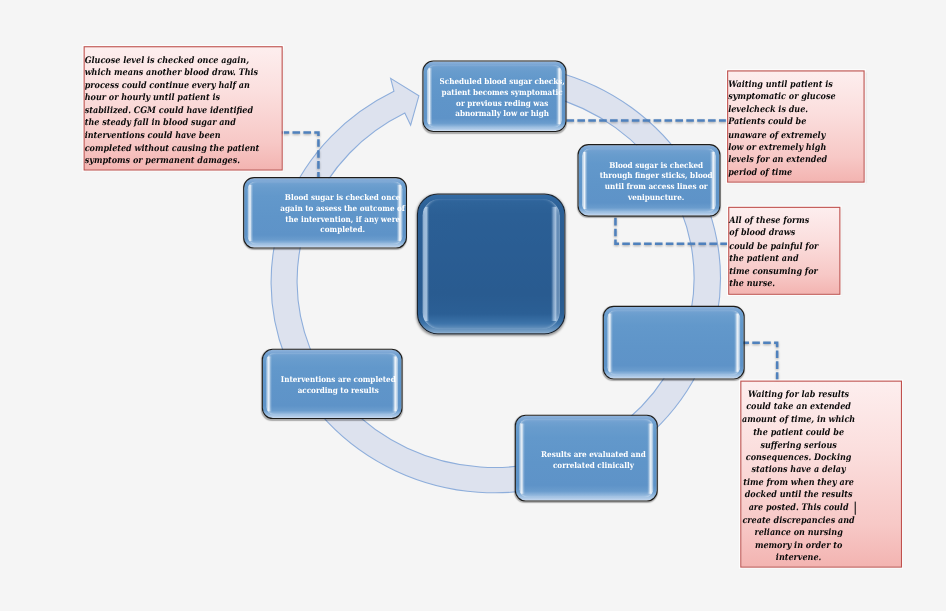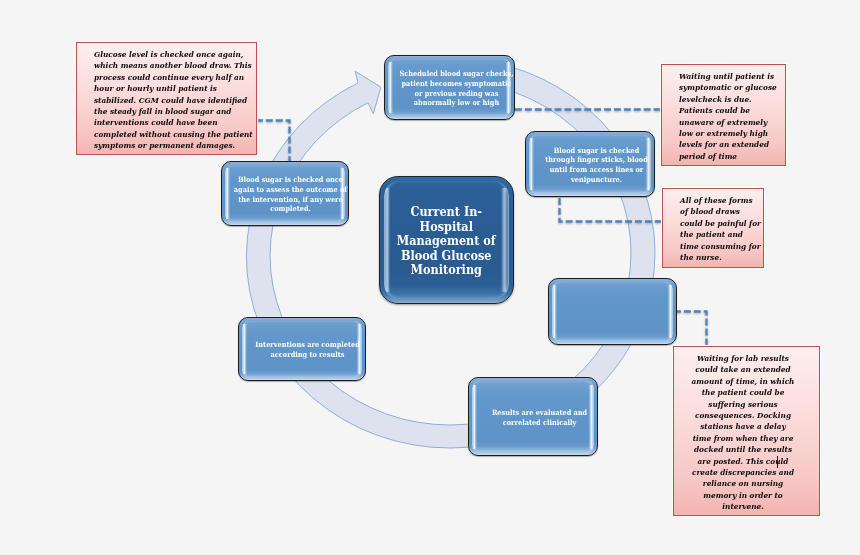--- a/index.html
+++ b/index.html
@@ -43,21 +43,21 @@
                    inset -3.4px 0 3.2px -2.2px rgba(220,236,252,.70);}
   .center-node .txt{position:relative;z-index:3;width:104px;flex:0 0 auto;margin-top:3px;
              font-family:"DejaVu Serif Condensed","DejaVu Serif",serif;
              font-size:12.5px;line-height:14.6px;font-weight:700;}
 
   .ntxt{display:block;}
   .caret{position:absolute;left:102.5px;top:108.5px;width:1.3px;height:12.2px;background:#1a1a1a;}
   .note{position:absolute;box-sizing:border-box;border:0.9px solid #c0504d;
         color:#0a0a0a;font-style:italic;font-weight:bold;z-index:7;
         background:linear-gradient(180deg,#fdeeee 0%,#fbdedd 38%,#f7c8c6 78%,#f3b4b1 100%);
-        padding:6px 7px 4px 17px;
+        padding:6px 7px 4px 0;
         font-family:"DejaVu Serif Condensed","DejaVu Serif",serif;
         font-size:8.15px;line-height:11.4px;
         box-shadow:0 0 0 1.1px rgba(255,255,255,.85), 1.2px 1.2px 1.4px rgba(0,0,0,.16);}
 </style>
 </head>
 <body>
 
 <div id="stage">
 
   <svg class="layer" viewBox="0 0 860 555">
@@ -90,28 +90,27 @@
   <div class="node" style="left:468px;top:377px;width:130px;height:79px;">
     <span class="bevel"></span>
       <span class="txt">Results are evaluated and correlated clinically</span>
   </div>
 
   <div class="node" style="left:238px;top:317px;width:128px;height:64px;">
     <span class="bevel"></span>
       <span class="txt">Interventions are completed according to results</span>
   </div>
 
-  <div class="node" style="left:221px;top:161px;width:128px;height:65px;">
+  <div class="node" style="left:221px;top:161px;width:149px;height:65px;">
     <span class="bevel"></span>
       <span class="txt">Blood sugar is checked once again to assess the outcome of the intervention, if any were completed.</span>
   </div>
 
   <div class="center-node" style="left:378.5px;top:176.3px;width:135.5px;height:127.6px;">
     <span class="bevel"></span>
-      <span class="txt">Current In-Hospital Management of Blood Glucose Monitoring</span>
   </div>
 
   <div class="note" style="left:76px;top:42px;width:181px;height:113px;">
     <span class="ntxt" style="width:161px">Glucose level is checked once again, which means another blood draw. This process could continue every half an hour or hourly until patient is stabilized. CGM could have identified the steady fall in blood sugar and interventions could have been completed without causing the patient symptoms or permanent damages.</span>
   </div>
 
   <div class="note" style="left:661px;top:64px;width:125px;height:102px;">
     <span class="ntxt" style="width:104px">Waiting until patient is symptomatic or glucose levelcheck is due. Patients could be unaware of extremely low or extremely high levels for an extended period of time</span>
   </div>
 

